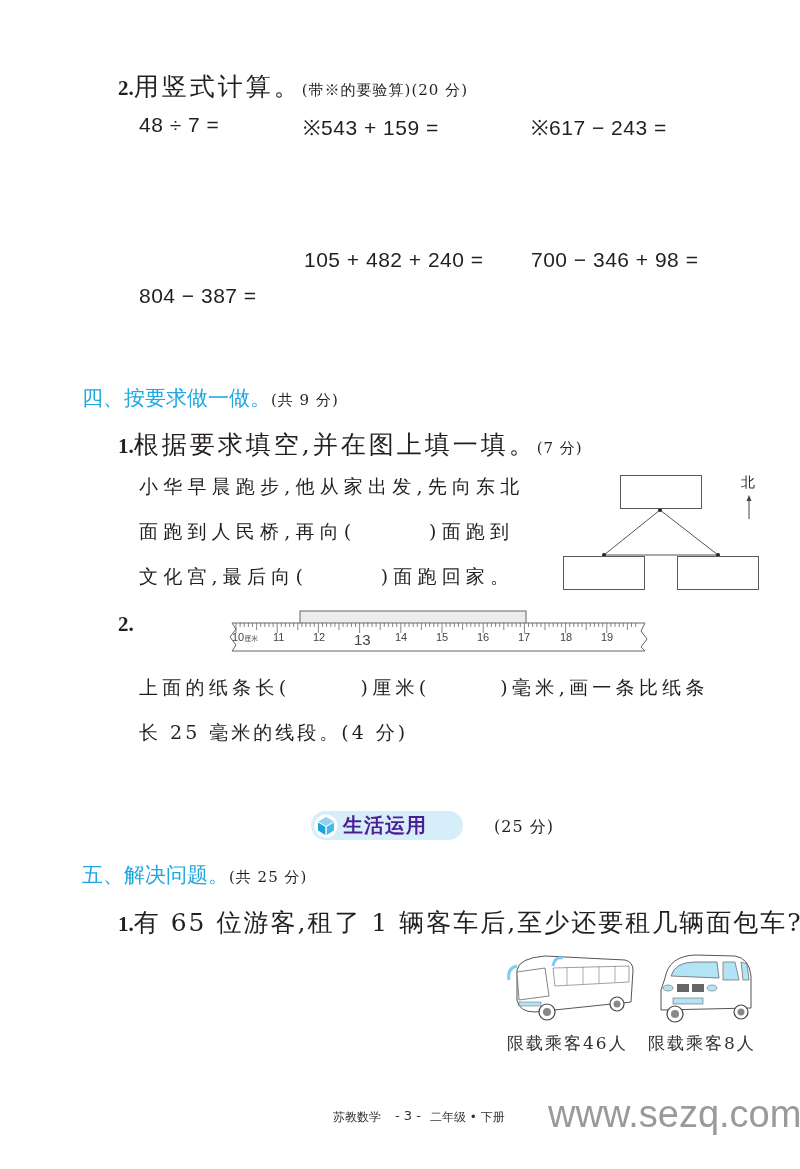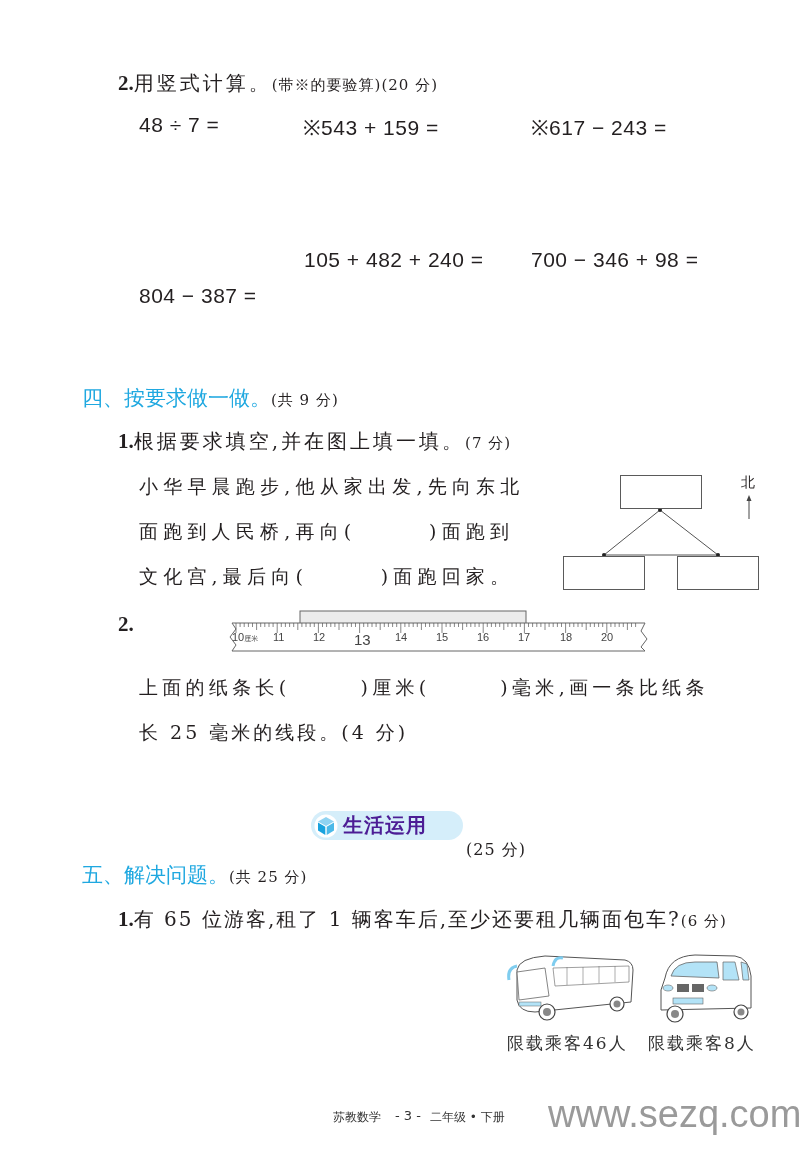--- a/index.html
+++ b/index.html
@@ -1,20 +1,20 @@
 <!DOCTYPE html>
 <html><head>
 <meta charset="utf-8">
 <style>
   html, body { margin: 0; padding: 0; background: #ffffff; }
   body { width: 800px; height: 1169px; position: relative; overflow: hidden;
          font-family: "DejaVu Serif", "Liberation Serif", serif; color: #231f20; }
   .abs { position: absolute; }
   .qnum { font-family: "Liberation Serif", serif; font-weight: bold; font-size: 21px; }
-  .qtext { font-size: 20px; letter-spacing: 3px; }
+  .qtext { font-size: 25px; letter-spacing: 3px; }
   .note { font-size: 15px; letter-spacing: 1px; }
   .sans { font-family: "Liberation Sans", "DejaVu Sans", sans-serif; }
   .calc { font-family: "Liberation Sans", sans-serif; font-size: 21px; color: #231f20; letter-spacing: 0.5px; }
   .heading { font-family: "DejaVu Sans", sans-serif; font-size: 21px; color: #1fa8e0; letter-spacing: 0px; }
   .line { font-size: 19px; letter-spacing: 5.2px; white-space: nowrap; }
   .box { position: absolute; border: 1.3px solid #5a5a5a; background: #fff; }
   .badge { position: absolute; left: 311px; top: 811px; width: 152px; height: 29px; background: #d5eefa;
            border-radius: 15px; }
   .badge-text { position: absolute; left: 343px; top: 812px; font-family: "DejaVu Sans", sans-serif; font-weight: bold;
                 font-size: 20px; color: #4c1d95; letter-spacing: 1px; }
@@ -181,35 +181,35 @@
   </svg>
   <div class="abs sans" style="left:232px; top:631px; font-size:11px; color:#444; white-space:nowrap;"><span>10</span><span style="font-size:7px;">厘米</span></div>
   <div class="abs sans" style="left:273px; top:631px; font-size:11px; color:#444;">11</div>
   <div class="abs sans" style="left:313px; top:631px; font-size:11px; color:#444;">12</div>
   <div class="abs sans" style="left:354px; top:631px; font-size:15px; color:#444;">13</div>
   <div class="abs sans" style="left:395px; top:631px; font-size:11px; color:#444;">14</div>
   <div class="abs sans" style="left:436px; top:631px; font-size:11px; color:#444;">15</div>
   <div class="abs sans" style="left:477px; top:631px; font-size:11px; color:#444;">16</div>
   <div class="abs sans" style="left:518px; top:631px; font-size:11px; color:#444;">17</div>
   <div class="abs sans" style="left:560px; top:631px; font-size:11px; color:#444;">18</div>
-  <div class="abs sans" style="left:601px; top:631px; font-size:11px; color:#444;">20</div>
+  <div class="abs sans" style="left:601px; top:631px; font-size:11px; color:#444;">19</div>
 </div>
 
 <div class="abs line" style="left:139px; top:675px; letter-spacing:4.3px;">上面的纸条长(　　　)厘米(　　　)毫米,画一条比纸条</div>
 <div class="abs line" style="left:139px; top:720px; letter-spacing:3px;">长 25 毫米的线段。(4 分)</div>
 
 <div class="badge"></div>
 <svg class="abs" style="left:314px; top:814px;" width="24" height="24" viewBox="0 0 24 24">
   <circle cx="12" cy="12" r="11.5" fill="#ffffff"></circle>
   <polygon points="12,3 20,7.5 12,12 4,7.5" fill="#8fd3f2"></polygon>
   <polygon points="4,8.5 11.3,12.8 11.3,21 4,16.5" fill="#1aa3de"></polygon>
   <polygon points="20,8.5 12.7,12.8 12.7,21 20,16.5" fill="#4bb9e8"></polygon>
 </svg>
 <div class="badge-text">生活运用</div>
-<div class="abs note" style="left:466px; top:817px; font-size:16px;margin-top:23px;">(25 分)</div>
+<div class="abs note" style="left:494px; top:817px; font-size:16px;">(25 分)</div>
 
 <div class="abs" style="left:82px; top:861px; white-space:nowrap;">
   <span class="heading">五、解决问题。</span><span class="note">(共 25 分)</span>
 </div>
 
 <div class="abs" style="left:118px; top:906px; white-space:nowrap;">
   <span class="qnum">1.</span><span class="qtext" style="letter-spacing:2px;">有 65 位游客,租了 1 辆客车后,至少还要租几辆面包车?</span><span class="note">(6 分)</span>
 </div>
 
 <svg class="abs" style="left:505px; top:950px;" width="130" height="75" viewBox="0 0 130 75">

